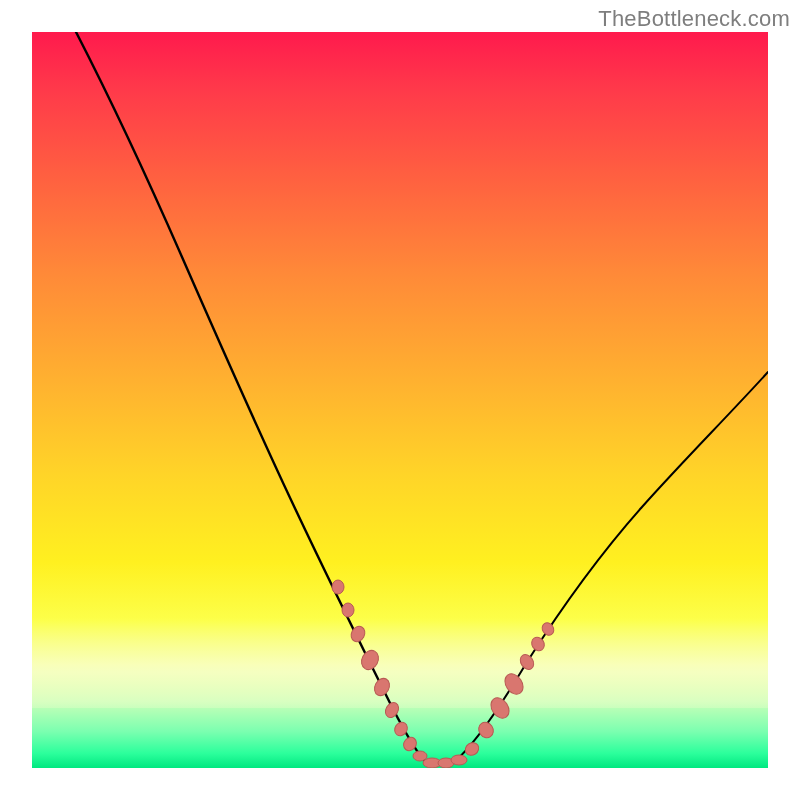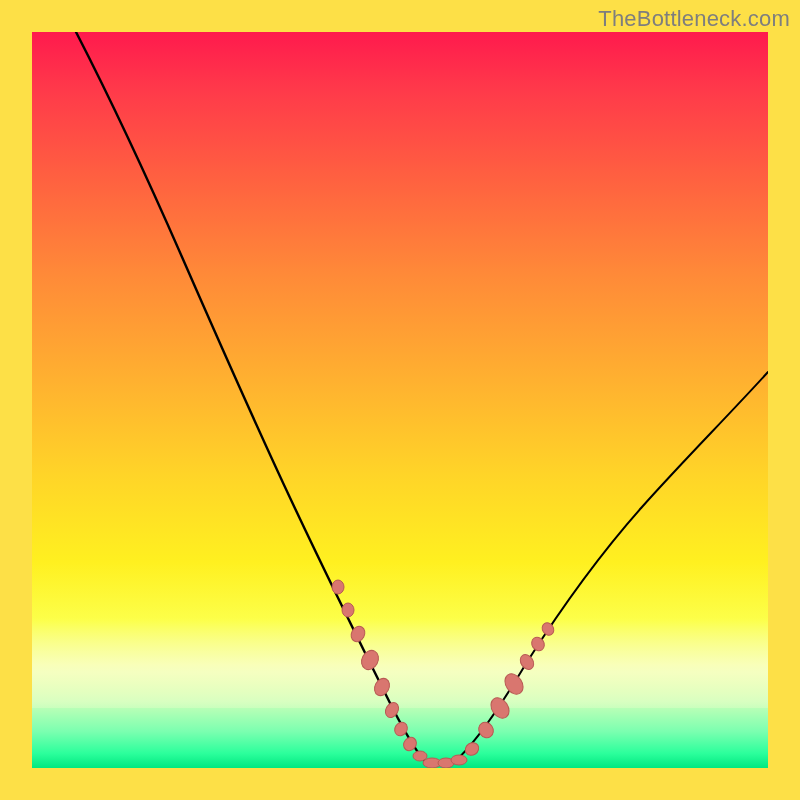--- a/index.html
+++ b/index.html
@@ -8,21 +8,21 @@
     width: 800px;
     height: 800px;
     overflow: hidden;
     background: #000;
     font-family: Arial, Helvetica, sans-serif;
   }
   .stage {
     position: relative;
     width: 800px;
     height: 800px;
-    background: #fde047;
+    background: #ffffff;
   }
   .plot-area {
     position: absolute;
     left: 32px;
     top: 32px;
     width: 736px;
     height: 736px;
     overflow: hidden;
   }
   

